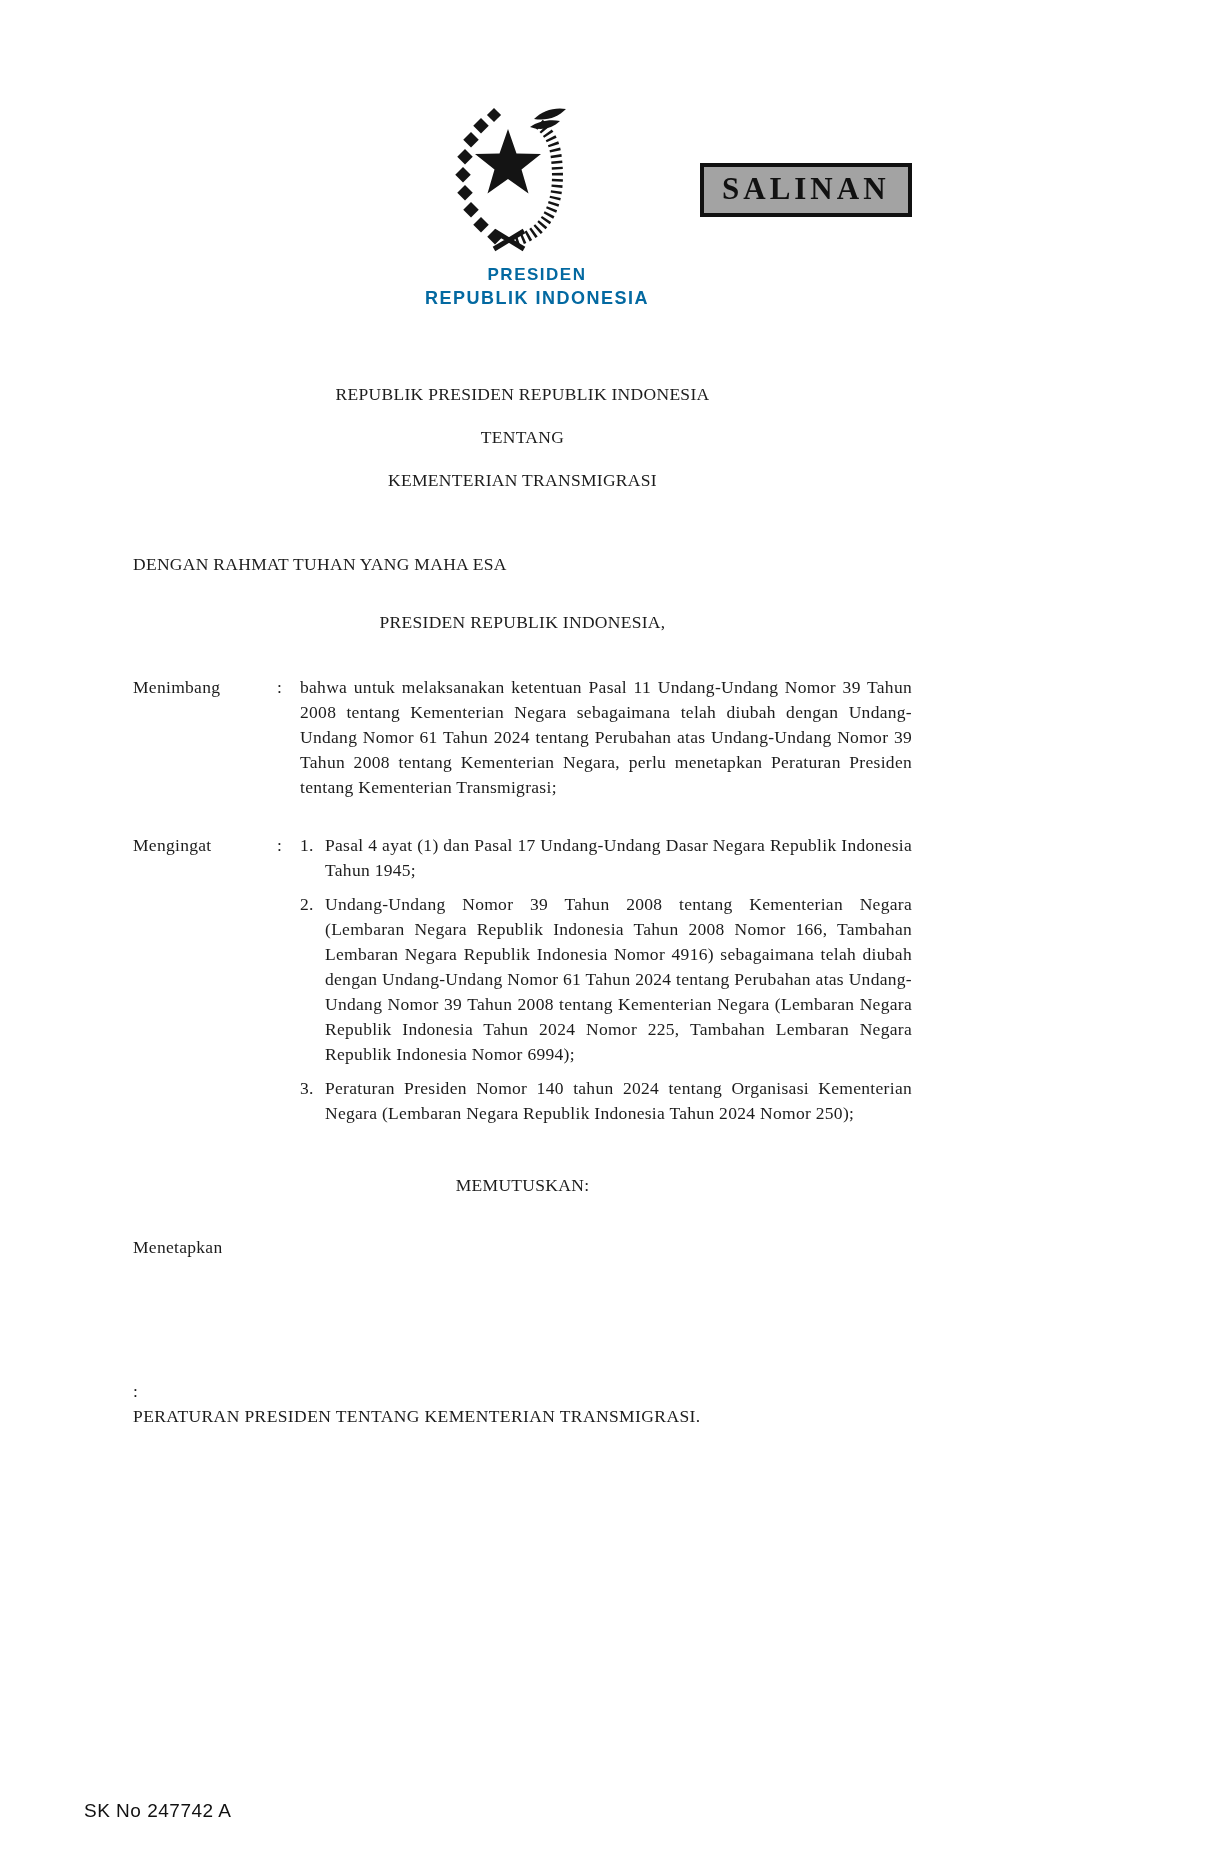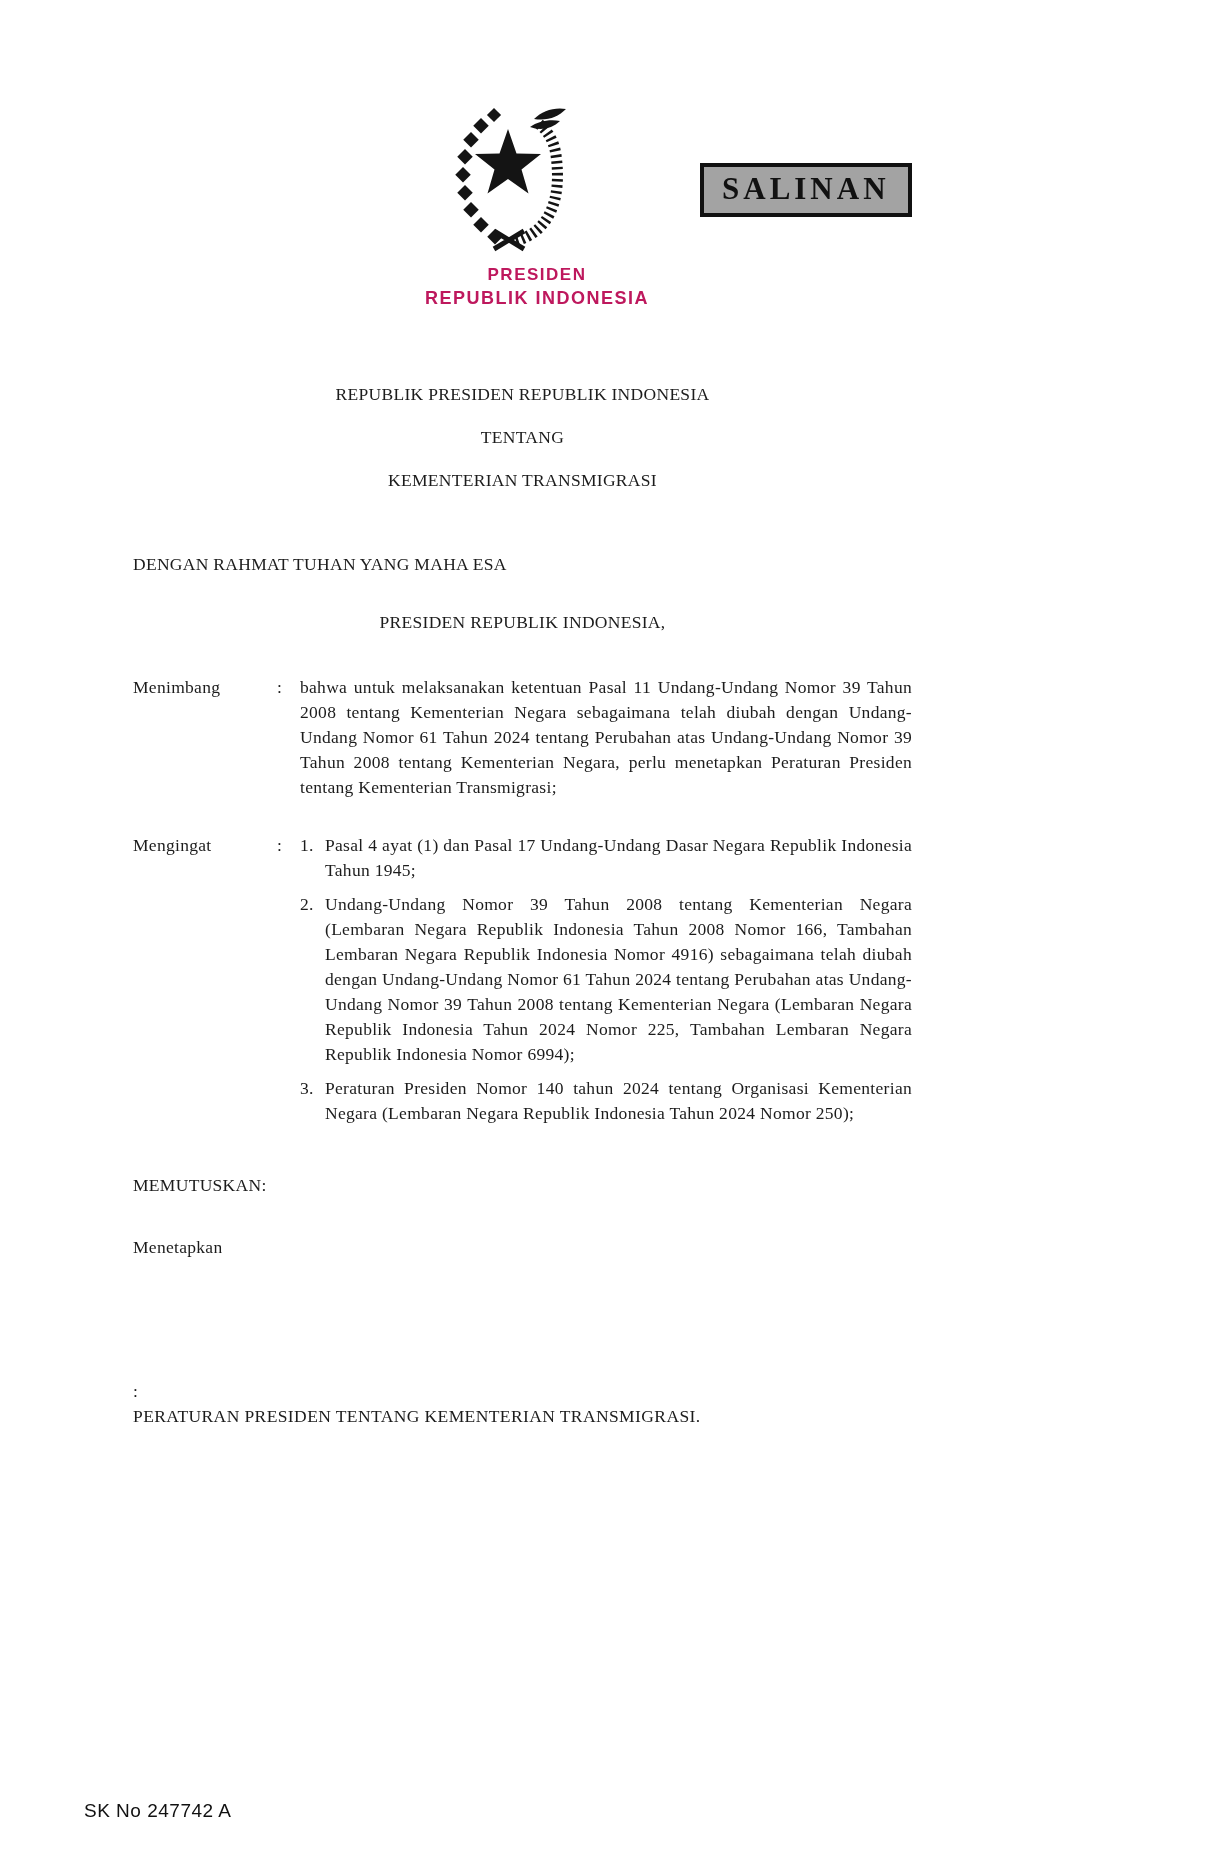--- a/index.html
+++ b/index.html
@@ -27,21 +27,21 @@
     height: 150px;
   }
   .letterhead {
     position: absolute;
     left: 372px;
     top: 265px;
     width: 330px;
     text-align: center;
     font-family: "Liberation Sans", sans-serif;
     font-weight: bold;
-    color: #be185d;
+    color: #0369a1;
   }
   .letterhead .lh1 {
     font-size: 17px;
     letter-spacing: 1.5px;
     margin-bottom: 3px;
   }
   .letterhead .lh2 {
     font-size: 18px;
     letter-spacing: 1.5px;
   }
@@ -106,21 +106,21 @@
     align-items: flex-start;
     margin-bottom: 9px;
   }
   .numbered-item .num {
     flex: 0 0 25px;
   }
   .numbered-item .item-text {
     flex: 1 1 auto;
   }
   .memutuskan {
-    text-align: left;
+    text-align: center;
     margin-top: 38px;
   }
   .menetapkan { margin-top: 37px; flex-direction: column; }
   .menetapkan .body {
     letter-spacing: 0.4px;
   }
   .continuation {
     text-align: right;
     margin-top: 31px;
     padding-right: 6px;

